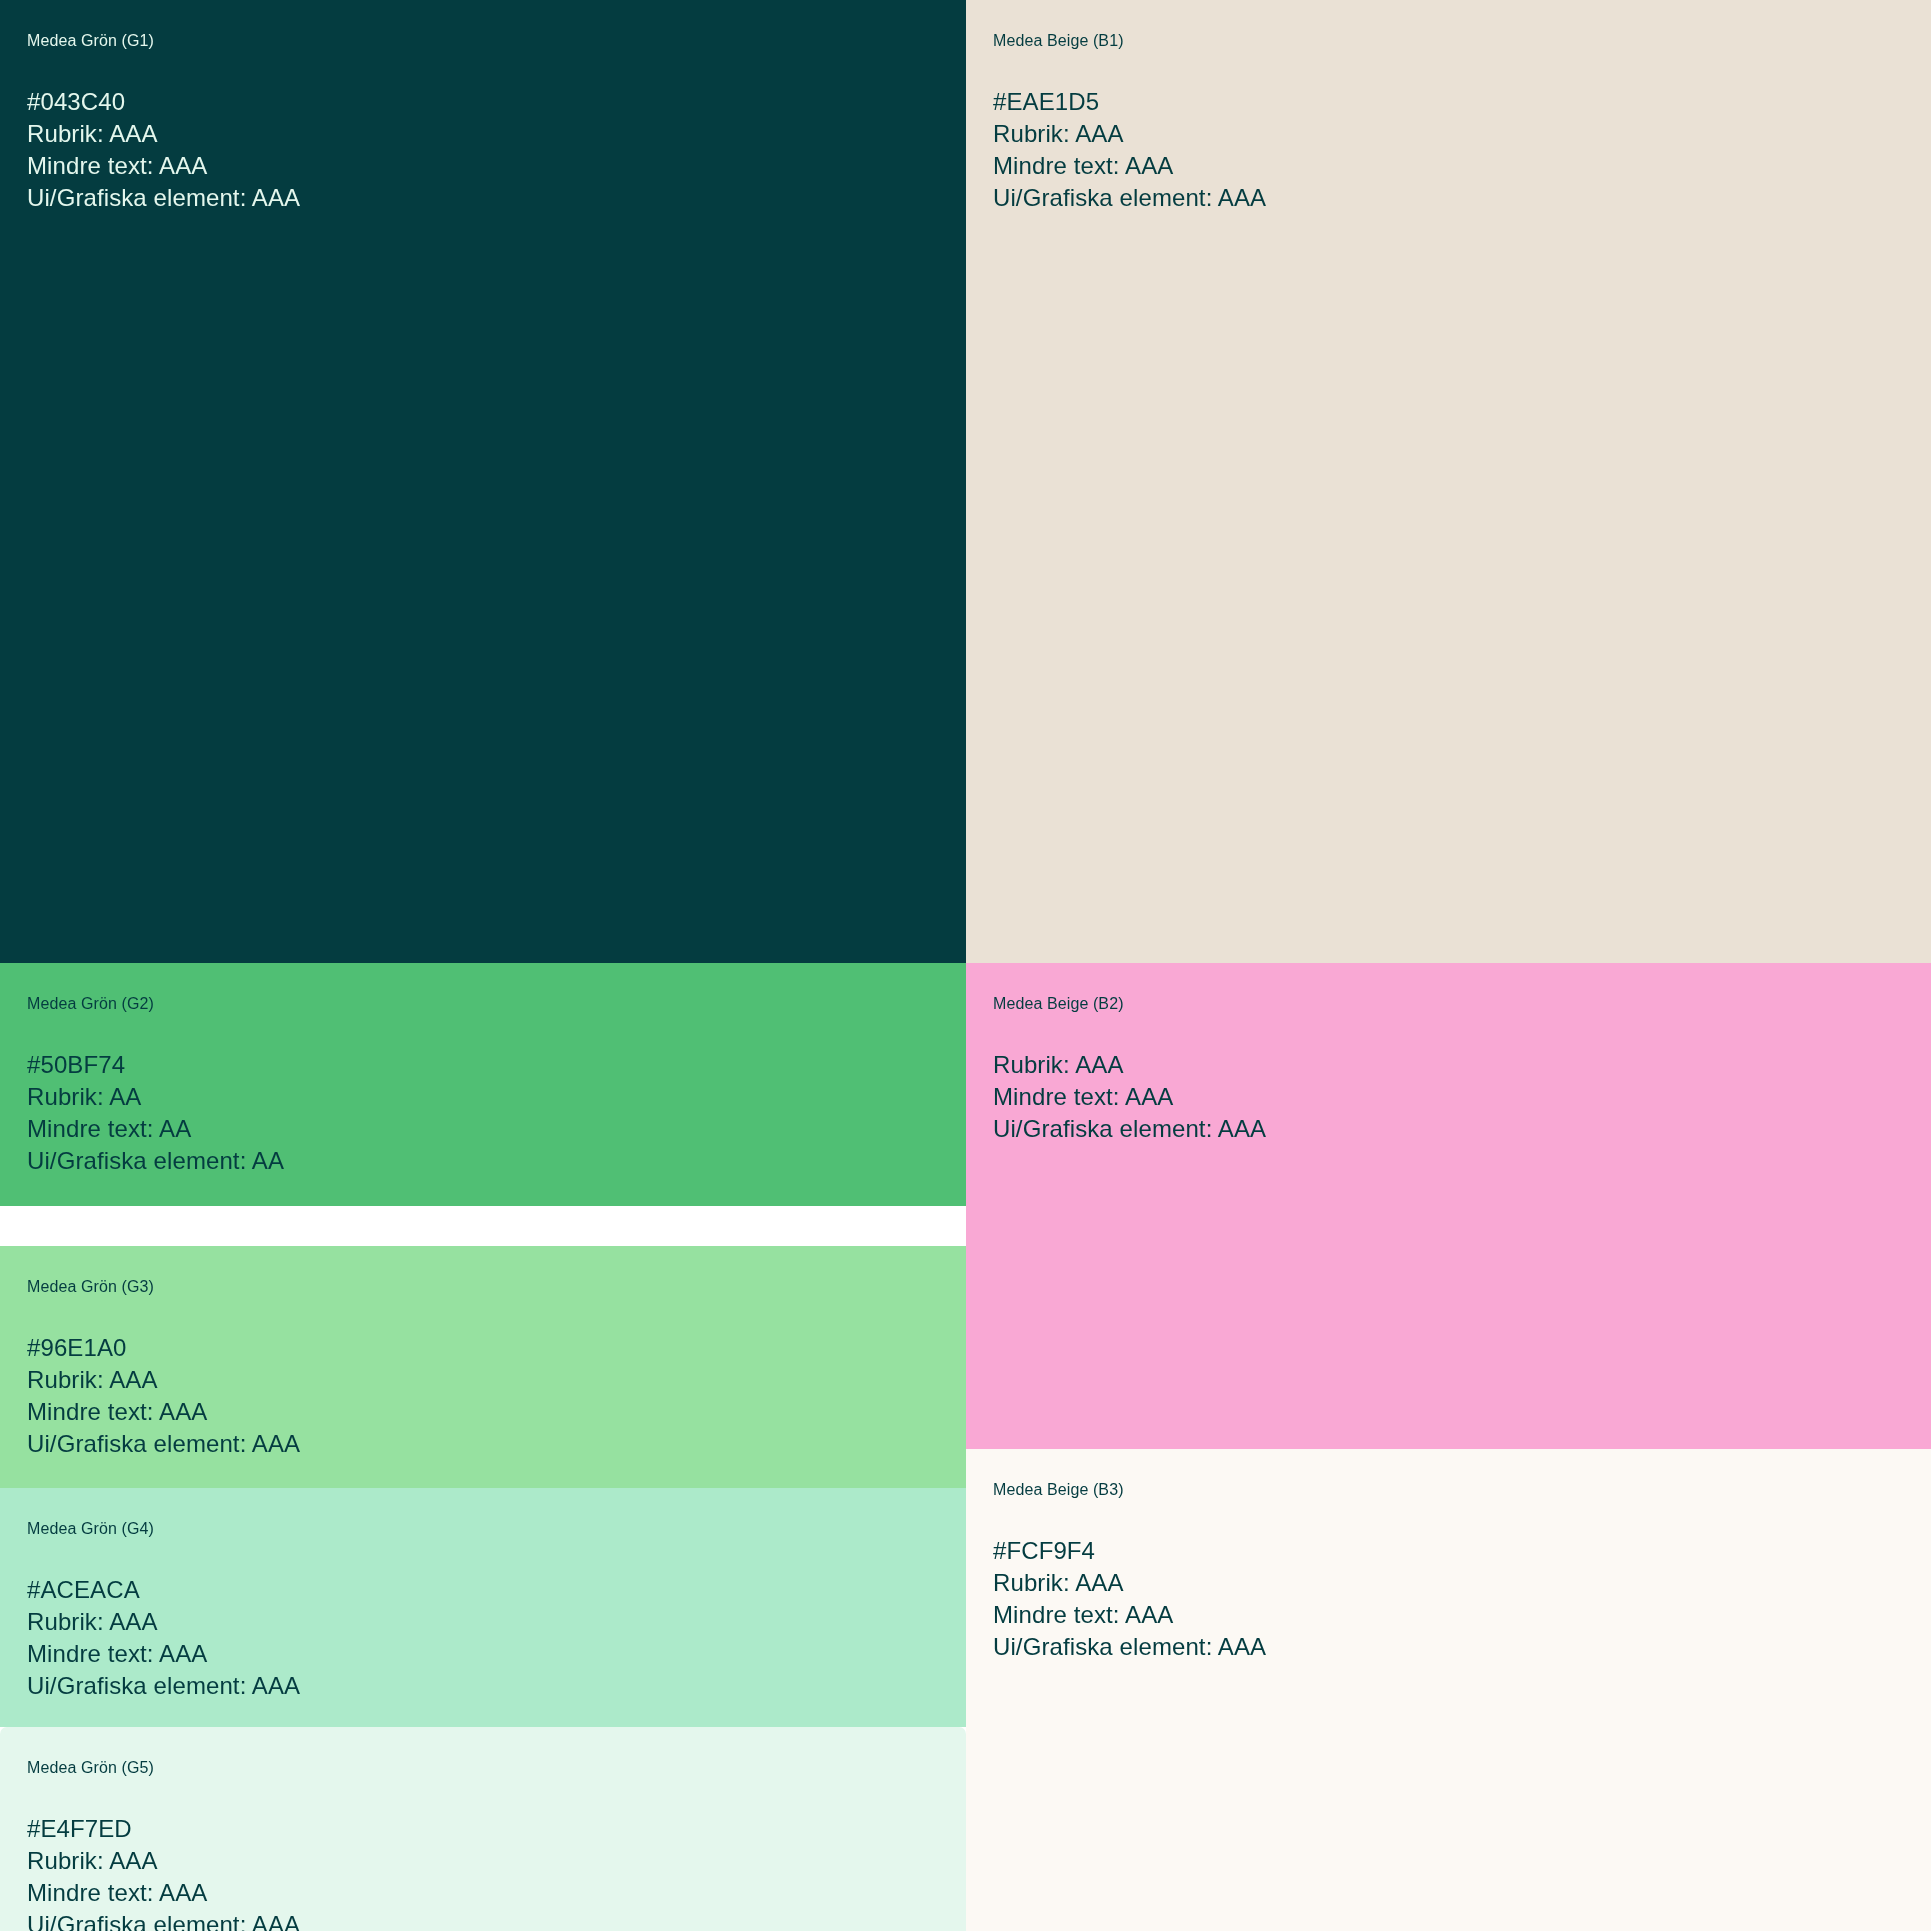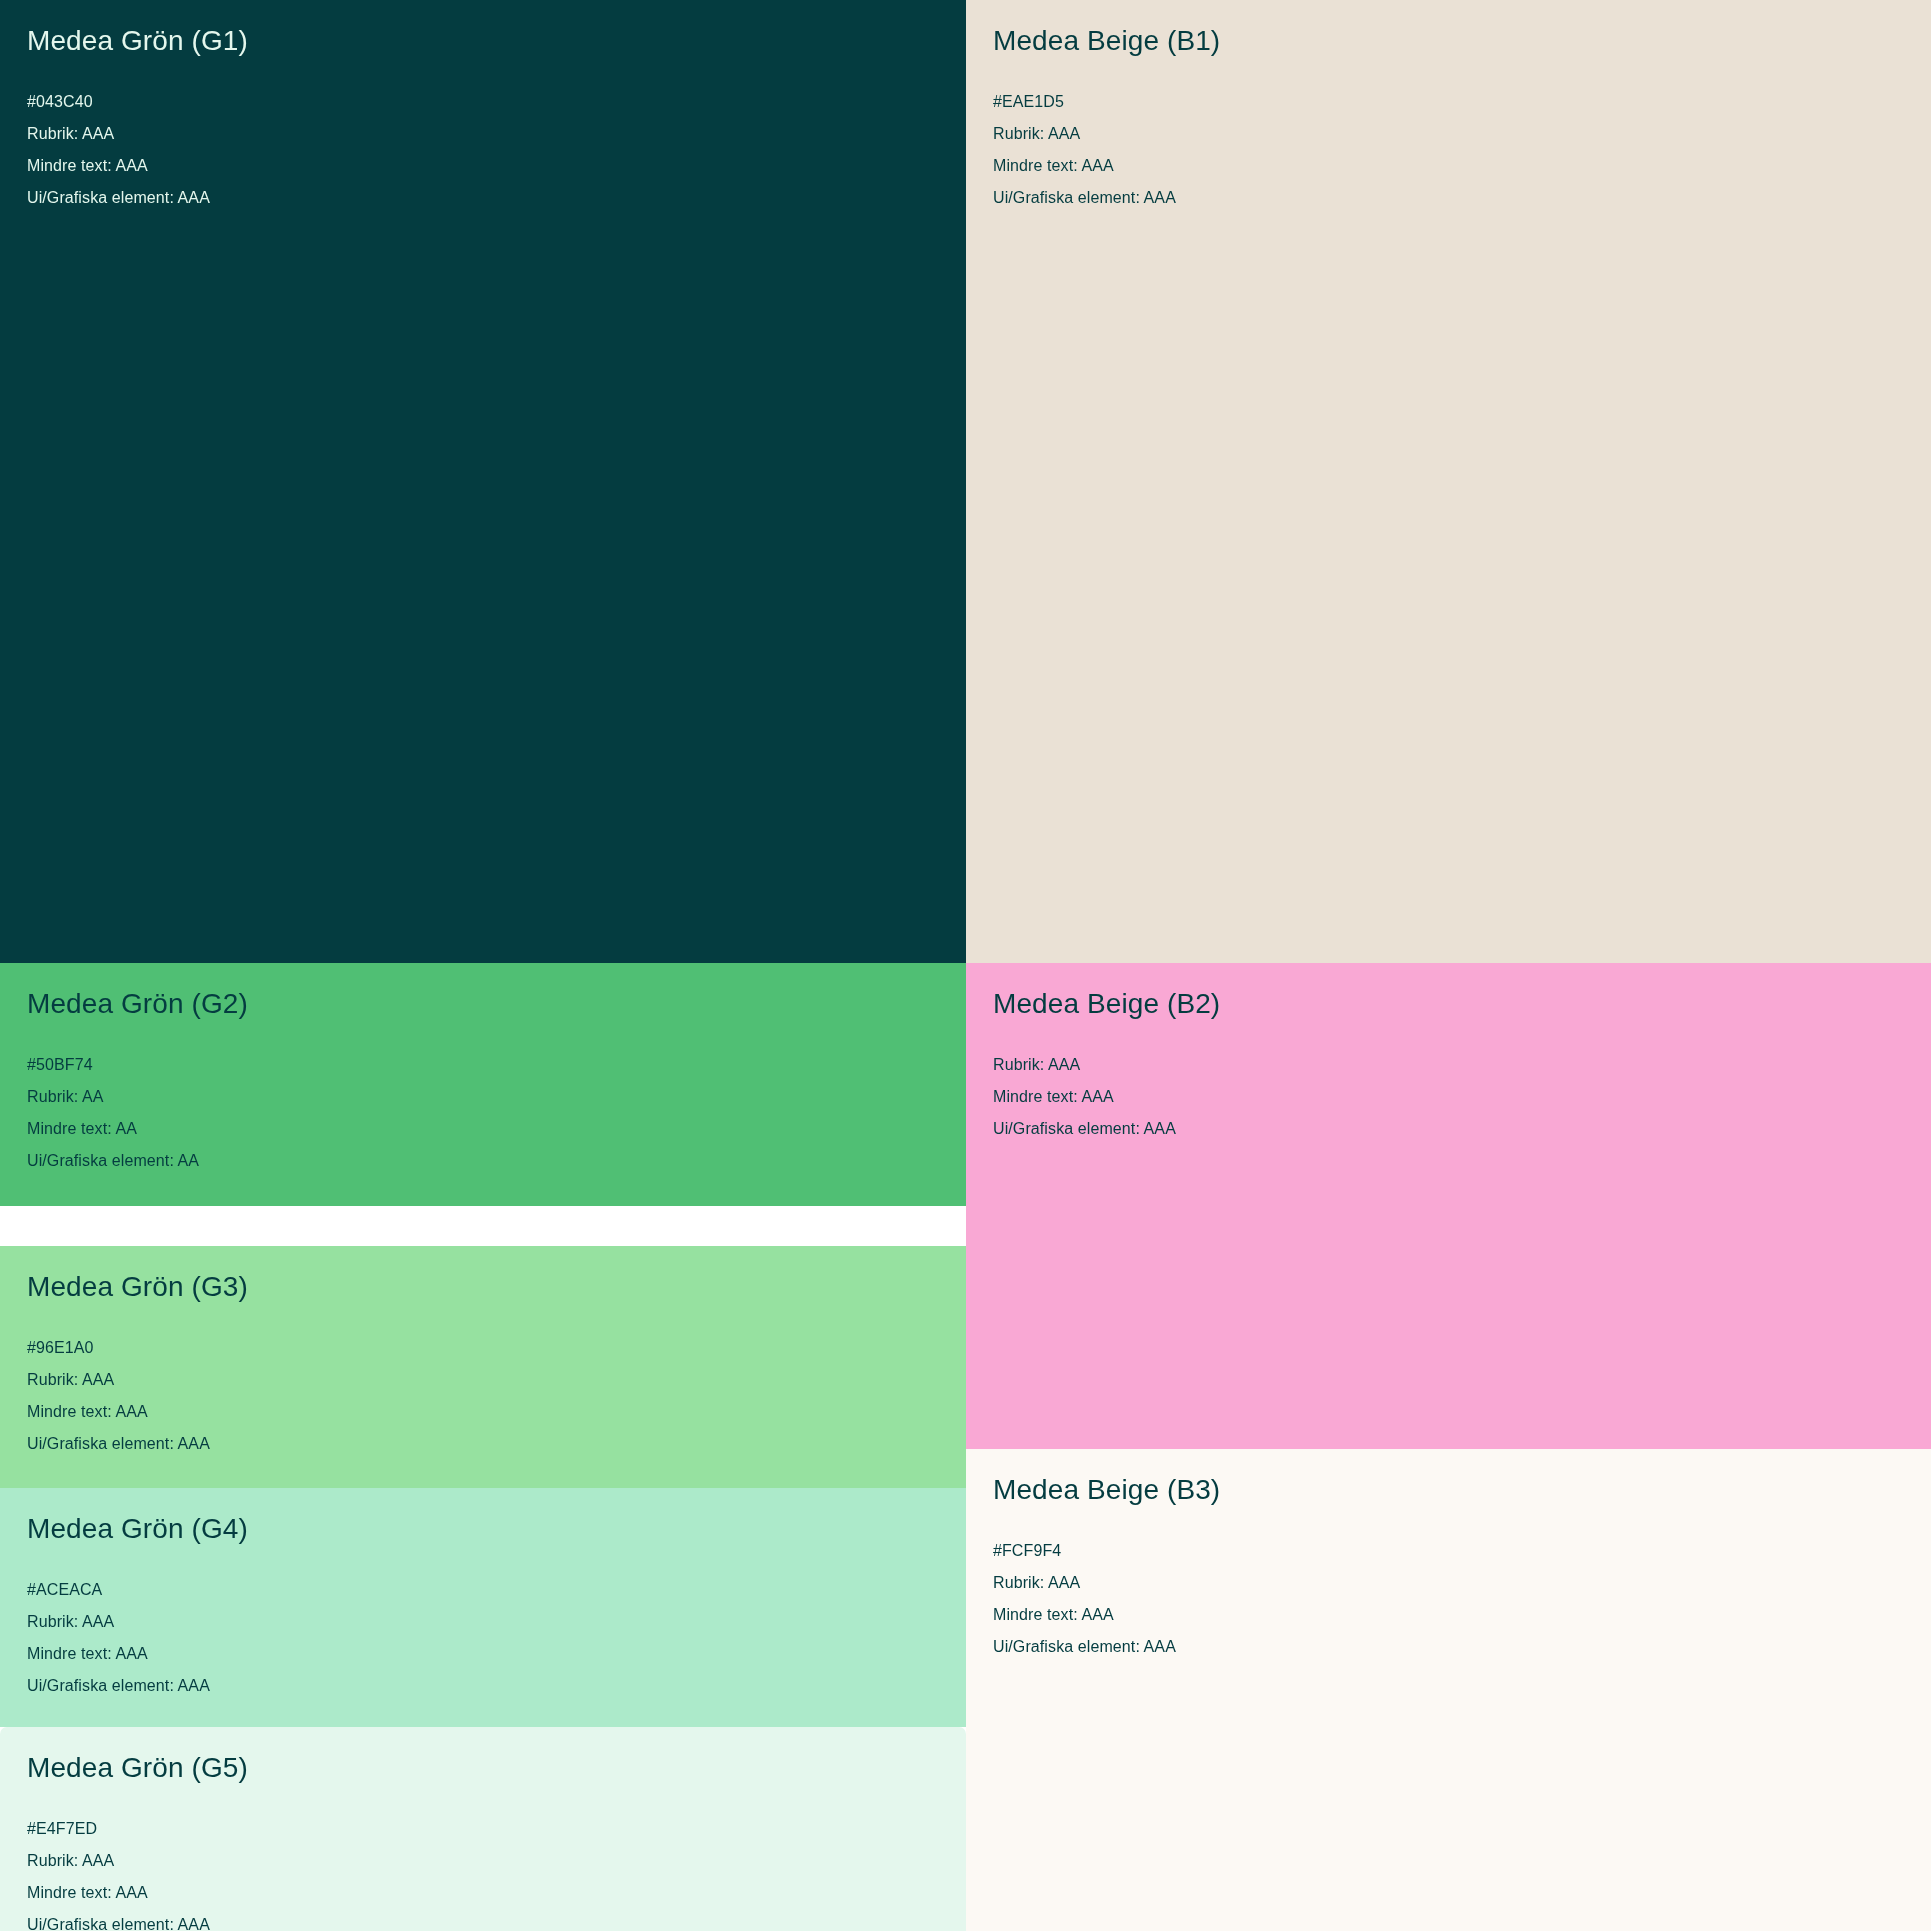--- a/index.html
+++ b/index.html
@@ -16,28 +16,28 @@
     flex-direction:row;
   }
   .column { width:966px; height:1931px; display:flex; flex-direction:column; }
   .swatch {
     width:966px;
     padding:25px 0 0 27px;
     position:relative;
     overflow:hidden;
   }
   .swatch-title {
-    font-size:28px;
+    font-size:16px;
     line-height:32px;
     letter-spacing:0.1px;
     font-weight:400;
   }
   .swatch-details {
     margin-top:29px;
-    font-size:16px;
+    font-size:24px;
     line-height:32px;
     letter-spacing:0.1px;
     font-weight:400;
   }
   .detail-line { display:block; white-space:nowrap; }
 </style>
 </head>
 <body>
 
 <div class="palette">

